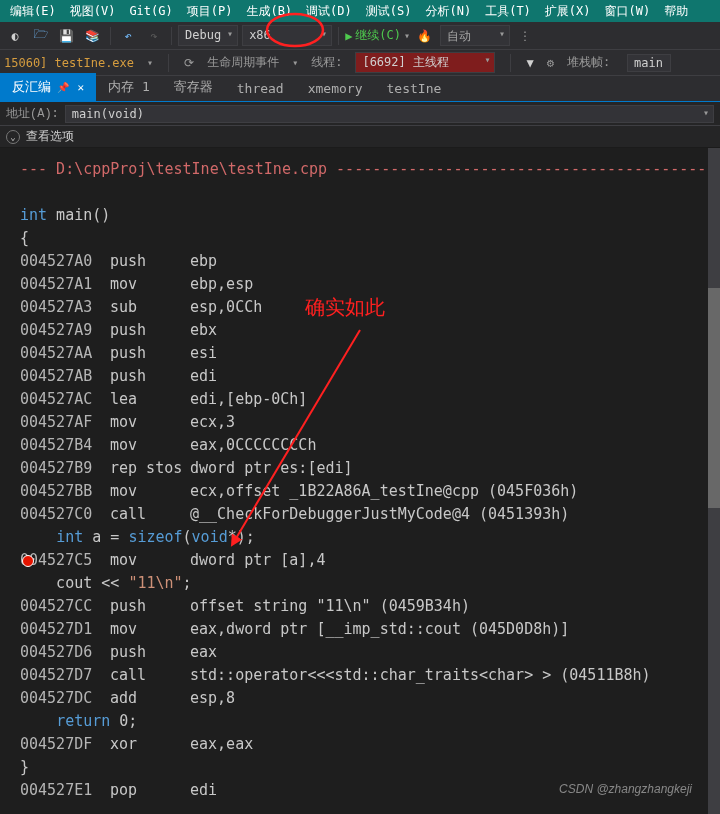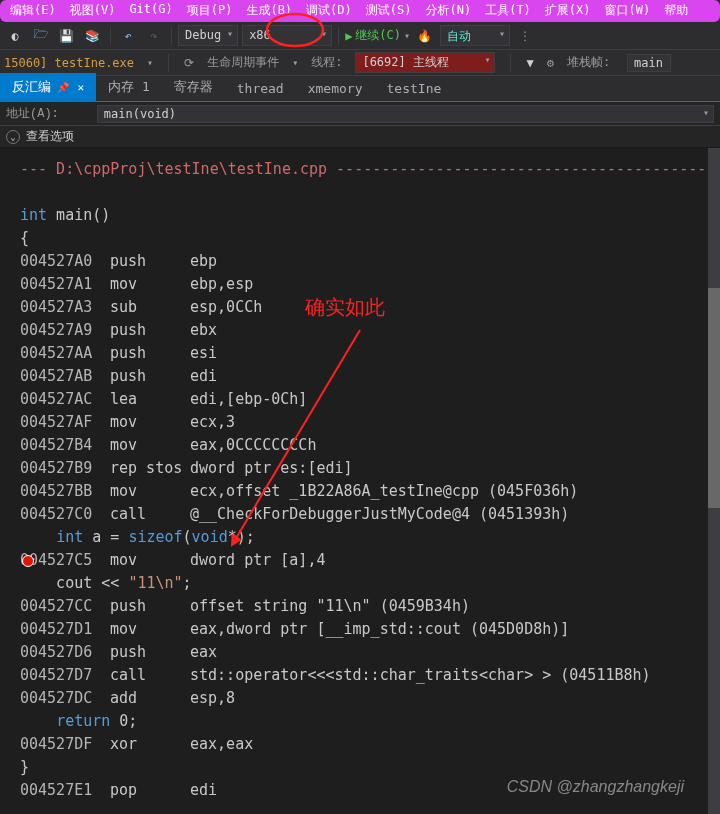--- a/index.html
+++ b/index.html
@@ -1,52 +1,52 @@
 <!DOCTYPE html>
 <html><head>
 <meta charset="utf-8">
 <style>
   * { margin: 0; padding: 0; box-sizing: border-box; font-family: "Microsoft YaHei", "Consolas", monospace; }
   body { background: #2d2d30; color: #f1f1f1; width: 720px; height: 814px; overflow: hidden; font-size: 12px; position: relative; }
-  .menubar { background: #d946ef; height: 22px; display: flex; padding: 0 4px; gap: 2px; font-size: 12px; color: #fff; overflow: hidden; white-space: nowrap; border-radius: 6px; }
+  .menubar { background: #0f766e; height: 22px; display: flex; align-items: center; padding: 0 4px; gap: 2px; font-size: 12px; color: #fff; overflow: hidden; white-space: nowrap; }
   .menubar span { padding: 2px 6px; }
   .toolbar { background: #2d2d30; height: 28px; display: flex; align-items: center; padding: 0 4px; gap: 4px; border-bottom: 1px solid #3e3e42; }
   .tool-btn { width: 22px; height: 22px; display: flex; align-items: center; justify-content: center; color: #d0d0d0; }
   .tool-sep { width: 1px; height: 18px; background: #3e3e42; margin: 0 2px; }
   .tool-combo { background: #333337; border: 1px solid #3e3e42; color: #d0d0d0; padding: 2px 16px 2px 6px; font-size: 12px; height: 21px; position: relative; min-width: 52px; }
   .tool-combo::after { content: "▾"; position: absolute; right: 4px; top: 2px; font-size: 10px; color: #999; }
   .toolbar .continue { color: #4ec94e; display: flex; align-items: center; gap: 3px; }
   .toolbar2 { background: #2d2d30; height: 26px; display: flex; align-items: center; padding: 0 4px; gap: 13px; border-bottom: 1px solid #3e3e42; font-size: 12px; color: #d0d0d0; }
   .process { color: #d69d3f; }
   .lbl { color: #999; }
   .threadbox { background: #7f1d1d; border: 1px solid #3e3e42; padding: 1px 18px 1px 6px; position: relative; min-width: 140px; }
   .threadbox::after { content: "▾"; position: absolute; right: 4px; top: 1px; font-size: 10px; color: #999; }
   .stackbox { background: #333337; border: 1px solid #3e3e42; padding: 1px 6px; min-width: 44px; margin-left: 4px; }
   .tabrow { background: #2d2d30; height: 26px; display: flex; align-items: flex-end; border-bottom: 1px solid #007acc; }
   .tab { padding: 5px 12px; color: #aeaeae; font-size: 13px; }
   .tab.active { background: #007acc; color: #fff; display: flex; align-items: center; gap: 6px; }
   .tab.active .pin { font-size: 10px; }
   .tab.active .x { font-size: 11px; margin-left: 2px; }
   .addr-row { background: #252526; height: 24px; display: flex; align-items: center; padding: 0 6px; gap: 6px; border-bottom: 1px solid #3e3e42; font-size: 12px; }
   .addr-row .lbl2 { color: #999; font-family: Liberation Mono, monospace; }
-  .addr-input { background: #333337; border: 1px solid #3e3e42; color: #d0d0d0; padding: 1px 6px; flex: 1; position: relative; margin-left: 32px; }
+  .addr-input { background: #333337; border: 1px solid #3e3e42; color: #d0d0d0; padding: 1px 6px; flex: 1; position: relative; }
   .addr-input::after { content: "▾"; position: absolute; right: 4px; top: 1px; font-size: 10px; color: #999; }
   .opts-row { background: #252526; height: 22px; display: flex; align-items: center; padding: 0 6px; gap: 6px; font-size: 12px; color: #d0d0d0; border-bottom: 1px solid #1b1b1b; }
   .chev { width: 14px; height: 14px; border: 1px solid #777; border-radius: 50%; display: flex; align-items: center; justify-content: center; font-size: 9px; }
   .code { background: #1e1e1e; padding: 10px 0 0 20px; font-family: Consolas, monospace; font-size: 15px; line-height: 23px; white-space: pre; color: #c8c8c8; height: 680px; position: relative; overflow: hidden; }
   .src-hdr { color: #d16969; }
   .kw { color: #569cd6; }
   .str { color: #ce9178; }
   .addr { color: #b5b5b5; display: inline-block; width: 90px; }
   .mn { display: inline-block; width: 80px; }
   .op { color: #c8c8c8; }
   .marker { position: absolute; left: 2px; width: 12px; height: 12px; background: #e51400; border-radius: 50%; border: 1px solid #fff; }
   svg.annot { position: absolute; top: 0; left: 0; pointer-events: none; }
   .annot-text { position: absolute; color: #ff2020; font-size: 20px; font-family: "Microsoft YaHei"; }
-  .wm { position: absolute; right: 36px; bottom: 18px; color: rgba(220,220,220,0.55); font-size: 16px; font-family: sans-serif; font-style: italic; margin-top: 43px; }
+  .wm { position: absolute; right: 28px; bottom: 18px; color: rgba(220,220,220,0.55); font-size: 12px; font-family: sans-serif; font-style: italic; margin-top: 43px; }
   .scrollbar { position: absolute; right: 0; top: 0; bottom: 0; width: 12px; background: #3e3e42; }
   .thumb { position: absolute; right: 0; top: 140px; width: 12px; height: 220px; background: #686868; }
 </style>
 </head>
 <body>
 
 <div class="menubar">
   <span>编辑(E)</span>
   <span>视图(V)</span>
   <span>Git(G)</span>
@@ -72,21 +72,21 @@
   <div class="tool-sep"></div>
   <div class="tool-combo">Debug</div>
   <div class="tool-combo" style="min-width:90px">x86</div>
   <div class="tool-sep"></div>
   <div class="continue">
     <span>▶</span>
     <span>继续(C)</span>
     <span style="font-size:10px;color:#999">▾</span>
   </div>
   <div class="tool-btn" style="color:#e74c3c">🔥</div>
-  <div class="tool-combo" style="min-width:70px;color:#5eead4">自动</div>
+  <div class="tool-combo" style="min-width:70px;color:#a3a3a3">自动</div>
   <div class="tool-btn" style="color:#999">⋮</div>
 </div>
 
 <div class="toolbar2">
   <span class="process">15060] testIne.exe</span>
   <span style="font-size:10px;color:#999">▾</span>
   <span class="tool-sep"></span>
   <span style="color:#999">⟳</span>
   <span class="lbl">生命周期事件</span>
   <span style="font-size:10px;color:#999">▾</span>

